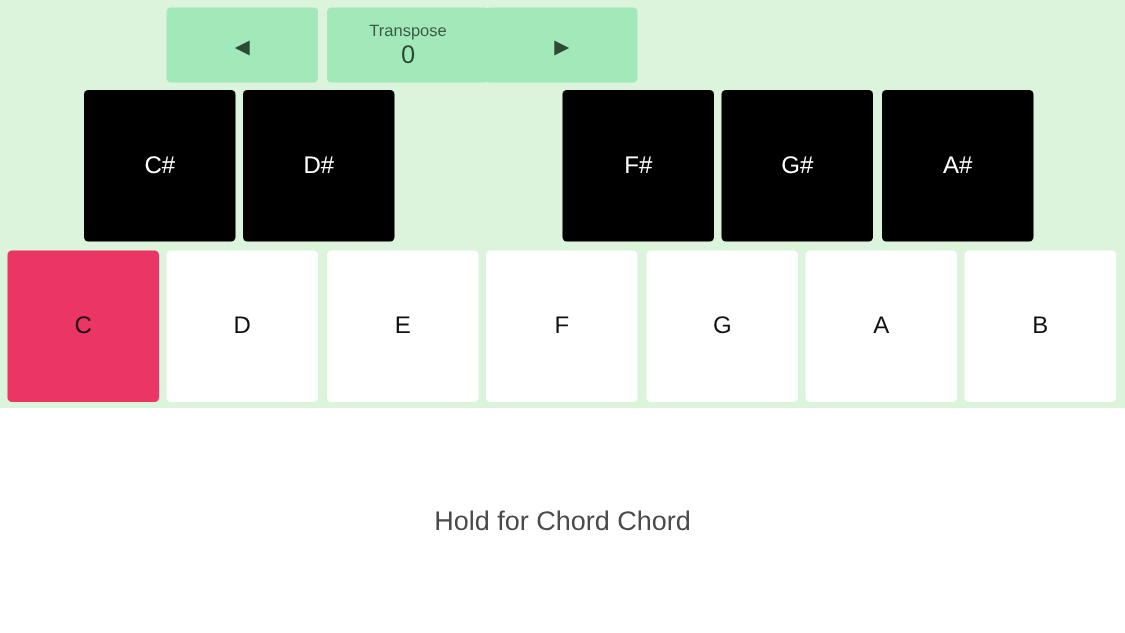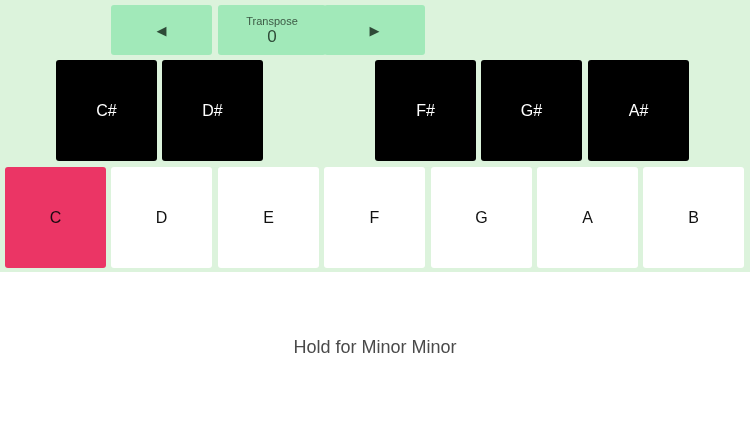--- a/index.html
+++ b/index.html
@@ -66,13 +66,13 @@
       <span>G</span>
     </div>
   <div class="key white" style="left:537px;">
       <span>A</span>
     </div>
   <div class="key white" style="left:643px;">
       <span>B</span>
     </div>
 </div>
 
-<div class="hint">Hold for Minor Minor</div>
+<div class="hint">Hold for Chord Chord</div>
 
 </body></html>

